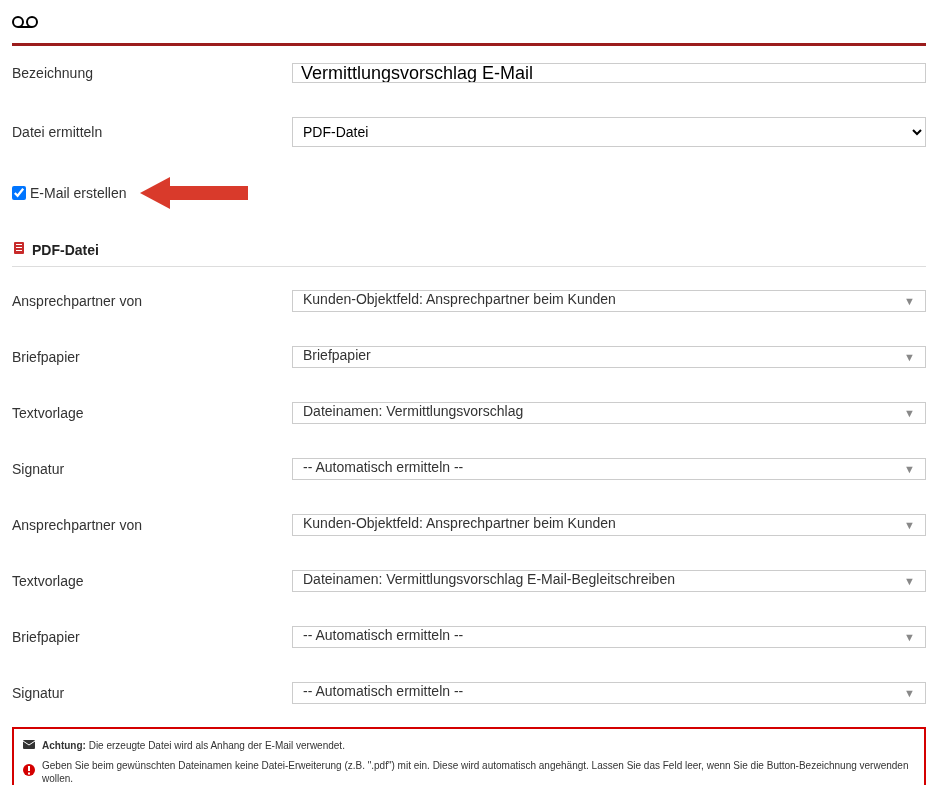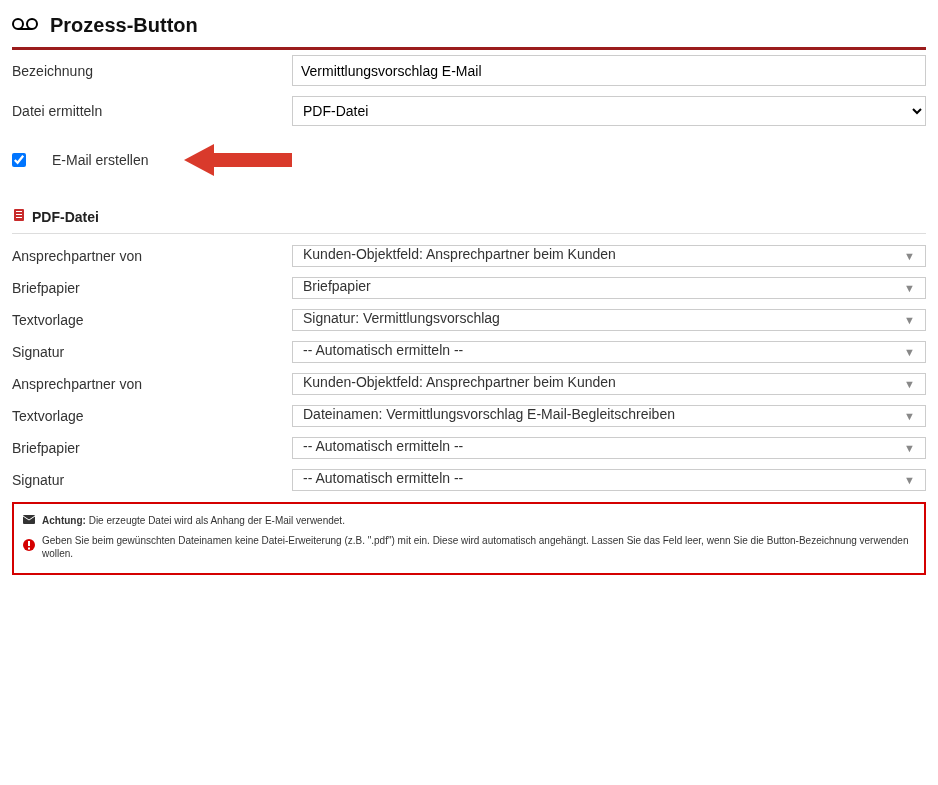--- a/index.html
+++ b/index.html
@@ -3,32 +3,32 @@
 <meta charset="utf-8">
 <style>
 * { box-sizing: border-box; margin: 0; padding: 0; }
 body { font-family: Arial, Helvetica, sans-serif; font-size: 14px; color: #333; background: #fff; width: 938px; }
 .page { padding: 8px 12px; }
 
 .header { display: flex; align-items: center; gap: 12px; padding: 6px 0 10px 0; border-bottom: 3px solid #9b1c1c; }
 .header .title { font-size: 20px; font-weight: bold; color: #111; }
 .voicemail-icon { width: 26px; height: 16px; }
 
-.form-row { display: flex; align-items: center; padding: 5px 0; }
+.form-row { display: flex; align-items: center; padding: 17px 0; }
 .form-row .label { width: 280px; color: #333; }
 .form-row .control { flex: 1; }
 
-input[type=text] { width: 100%; height: 31px; padding: 4px 8px; border: 1px solid #ccc; font-size: 14px; }
+input[type=text] { width: 100%; height: 20px; padding: 4px 8px; border: 1px solid #ccc; font-size: 18px; }
 .native-select { width: 100%; height: 30px; padding: 2px 6px; border: 1px solid #ccc; font-size: 14px; background: #fff; }
 
 .dropdown { position: relative; width: 100%; height: 22px; border: 1px solid #ccc; background: #fff; display: flex; align-items: flex-start; padding: 0 30px 0 10px; cursor: pointer; }
 .dropdown .dd-text { color: #333; }
 .dropdown .dd-caret { position: absolute; right: 10px; top: 50%; transform: translateY(-50%); color: #888; font-size: 11px; }
 
-.checkbox-row { display: flex; align-items: center; gap: 26px; padding: 7px 0; }
+.checkbox-row { display: flex; align-items: center; gap: 4px; padding: 7px 0; }
 .checkbox-row input[type=checkbox] { width: 14px; height: 14px; }
 
 .arrow-callout { position: relative; top: 2px; margin-left: 10px; }
 
 .section-header { display: flex; align-items: center; gap: 6px; font-weight: bold; color: #222; padding: 20px 0 8px 0; border-bottom: 1px solid #ddd; margin-bottom: 6px; }
 .section-header.email-sec { padding-top: 30px; }
 
 .callout-box { border: 2px solid #d40000; padding: 6px 8px 10px 8px; margin-top: 6px; }
 .callout-line { display: flex; align-items: center; gap: 6px; padding: 2px 0; font-size: 10px; line-height: 1.35; }
 .callout-line .bold { font-weight: bold; }
@@ -42,21 +42,20 @@
 <div class="page">
 
   <div class="header">
     <span>
       <svg class="voicemail-icon" viewBox="0 0 26 16">
           <circle cx="6" cy="8" r="5" fill="none" stroke="#000" stroke-width="2"></circle>
           <circle cx="20" cy="8" r="5" fill="none" stroke="#000" stroke-width="2"></circle>
           <line x1="6" y1="13" x2="20" y2="13" stroke="#000" stroke-width="2"></line>
         </svg>
     </span>
-    <span class="title">Prozess-Button</span>
   </div>
 
   <div class="form-row">
     <div class="label">Bezeichnung</div>
     <div class="control">
       <input type="text" value="Vermittlungsvorschlag E-Mail" style="">
     </div>
   </div>
 
   <div class="form-row">
@@ -107,21 +106,21 @@
         <span class="dd-text">Briefpapier</span>
         <span class="dd-caret">▼</span>
       </div>
     </div>
   </div>
 
   <div class="form-row">
     <div class="label">Textvorlage</div>
     <div class="control">
       <div class="dropdown">
-        <span class="dd-text">Signatur: Vermittlungsvorschlag</span>
+        <span class="dd-text">Dateinamen: Vermittlungsvorschlag</span>
         <span class="dd-caret">▼</span>
       </div>
     </div>
   </div>
 
   <div class="form-row">
     <div class="label">Signatur</div>
     <div class="control">
       <div class="dropdown">
         <span class="dd-text">-- Automatisch ermitteln --</span>

